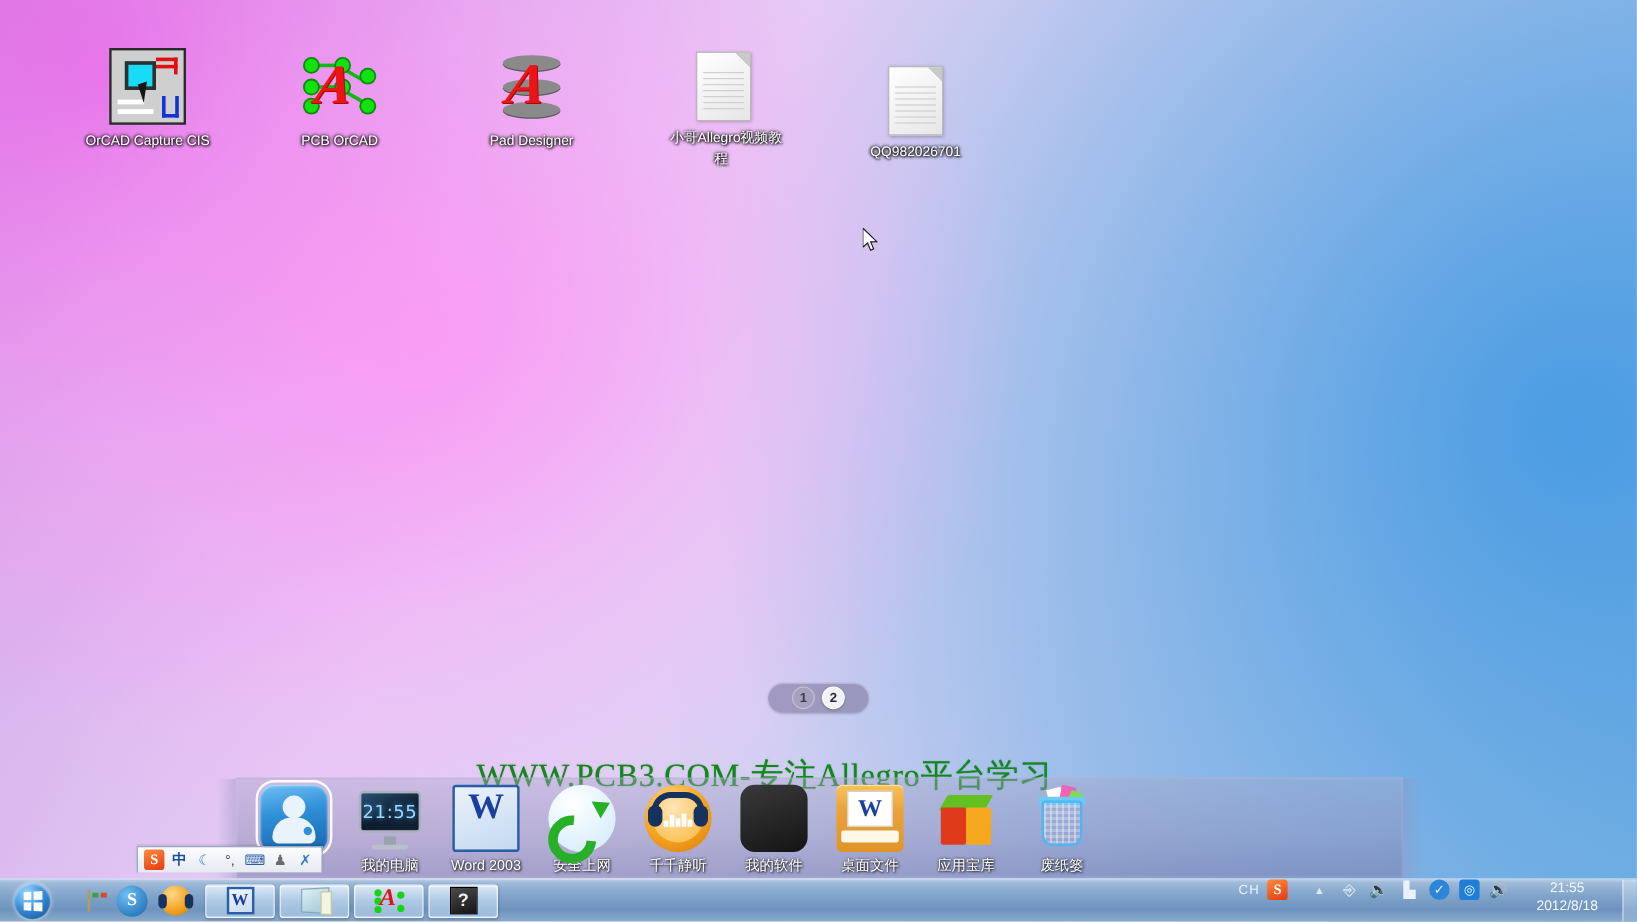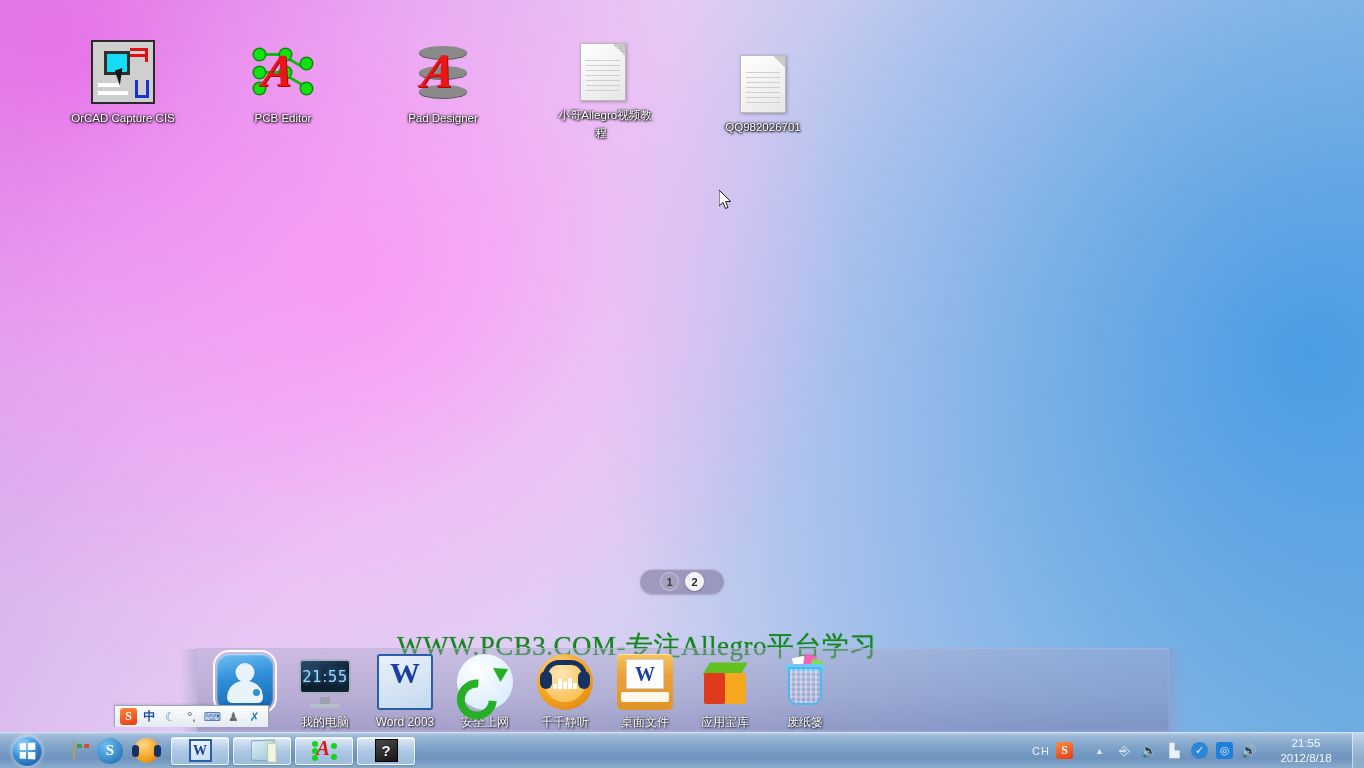--- a/index.html
+++ b/index.html
@@ -268,21 +268,21 @@
     display:flex; align-items:center; justify-content:center; font:900 14px "Liberation Serif",serif; color:#1a3f9e; }
   .tb-note { width:24px; height:21px; background:linear-gradient(150deg,#dff0f7,#9fc7d8); border:1px solid #7fa6ba;
     transform: perspective(40px) rotateY(-12deg); position:relative; }
   .tb-note::after{ content:""; position:absolute; right:-3px; top:2px; width:7px; height:17px; background:#f2f5e0; border:1px solid #c3c7a8; }
   .tb-pcb { width:25px; height:23px; position:relative; }
   .tb-pcb i { position:absolute; width:6px; height:6px; border-radius:50%; background:#17d417; }
   .tb-pcb b { position:absolute; left:5px; top:-2px; font:italic 900 20px "Liberation Serif",serif; color:#e21414; }
   .tb-help { width:23px; height:23px; background:linear-gradient(160deg,#4a4a4a,#151515); border:1px solid #000;
     display:flex; align-items:center; justify-content:center; color:#f0f0f0; font:900 15px "Liberation Sans",sans-serif; }
 
-  #tray { margin-left:auto; display:flex; align-items:center; height:100%; }
+  #tray { margin-left:auto; display:flex; align-items:flex-start; height:100%; }
   #tray-lang { display:flex; align-items:center; gap:6px; padding:0 10px; }
   #tray-lang .cn { font-size:11px; color:#eaf2fb; letter-spacing:1px; font-family:"Liberation Sans",sans-serif; }
   #tray-lang .sg { width:17px; height:17px; border-radius:3px; background:linear-gradient(160deg,#ff8a3d,#e23c12);
     display:flex; align-items:center; justify-content:center; color:#fff; font:900 12px "Liberation Serif",serif; }
   #tray-icons { display:flex; align-items:center; gap:8px; padding:0 8px; }
   #tray-icons .ti { width:17px; height:17px; display:flex; align-items:center; justify-content:center; font-size:13px; color:#e9f2fa; }
   .ti-chevron { font-size:9px!important; color:#dce9f5!important; }
   .ti-shield-blue { background:#1f7fd8; border-radius:3px; color:#fff; font-size:11px!important; }
   .ti-shield-white { background:#2c86d8; border-radius:50%; color:#fff; font-size:11px!important; }
   .ti-speaker-red { color:#e04a2a!important; }
@@ -321,21 +321,21 @@
       <span class="wire" style="left:30px; top:31px; width:24px; transform:rotate(30deg); transform-origin:left center;"></span>
       <span class="node" style="left:3px; top:9px;"></span>
       <span class="node" style="left:3px; top:27px;"></span>
       <span class="node" style="left:3px; top:43px;"></span>
       <span class="node" style="left:29px; top:9px;"></span>
       <span class="node" style="left:29px; top:27px;"></span>
       <span class="node" style="left:50px; top:18px;"></span>
       <span class="node" style="left:50px; top:43px;"></span>
       <span class="A">A</span>
     </span>
-    <span class="label">PCB Editor</span>
+    <span class="label">PCB OrCAD</span>
   </div>
 
   <div class="desk-icon" style="left:387px; top:40px;">
     <span class="glyph ic-pad">
       <span class="pad" style="top:6px;"></span>
       <span class="pad" style="top:26px;"></span>
       <span class="pad" style="top:45px;"></span>
       <span class="A">A</span>
     </span>
     <span class="label">Pad Designer</span>
@@ -426,20 +426,29 @@
       <span class="dglyph dg-music">
         <span class="face"></span>
           <span class="band"></span>
           <span class="hpL"></span>
           <span class="hpR"></span>
           <span class="wave"></span>
       </span>
       <span class="dlabel">千千静听</span>
     </div>
 
+    <div class="dock-item">
+      <span class="dglyph dg-folderapps">
+        <i></i>
+          <i></i>
+          <i></i>
+          <i></i>
+      </span>
+      <span class="dlabel">我的软件</span>
+    </div>
 
     <div class="dock-item">
       <span class="dglyph dg-deskfiles">
         <span class="sheet">
             <b>W</b>
           </span>
         <span class="lip"></span>
       </span>
       <span class="dlabel">桌面文件</span>
     </div>

